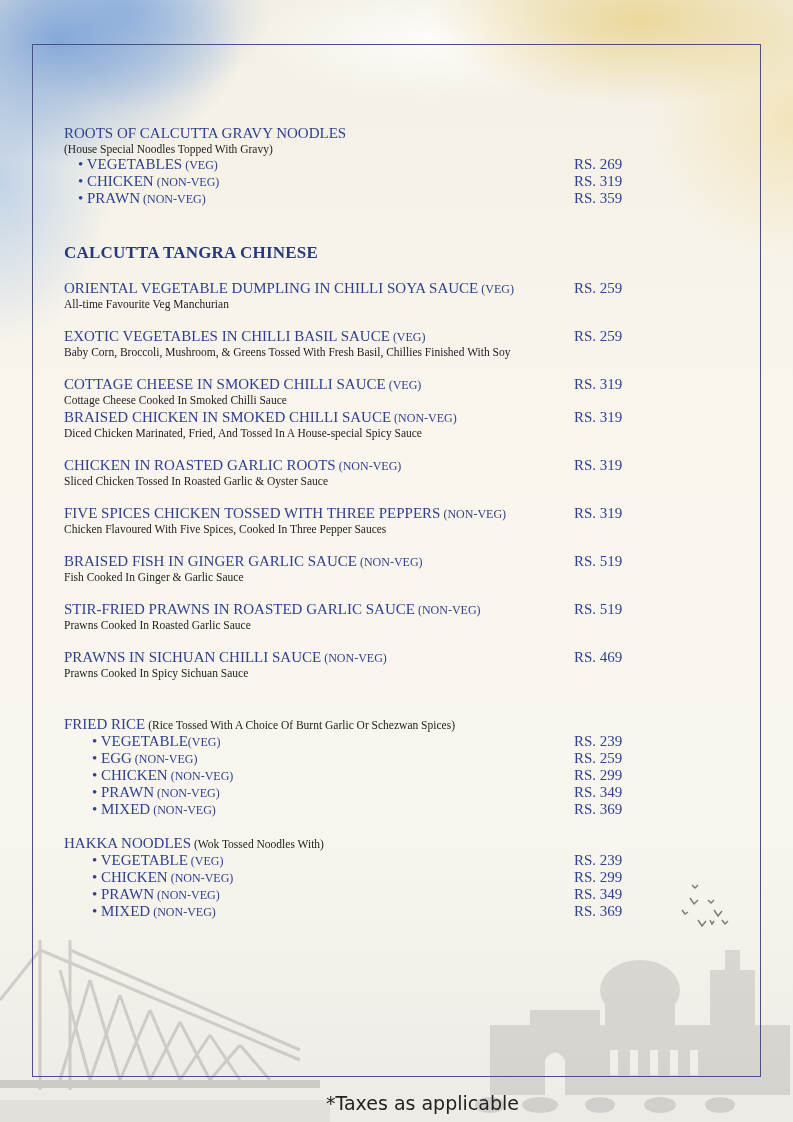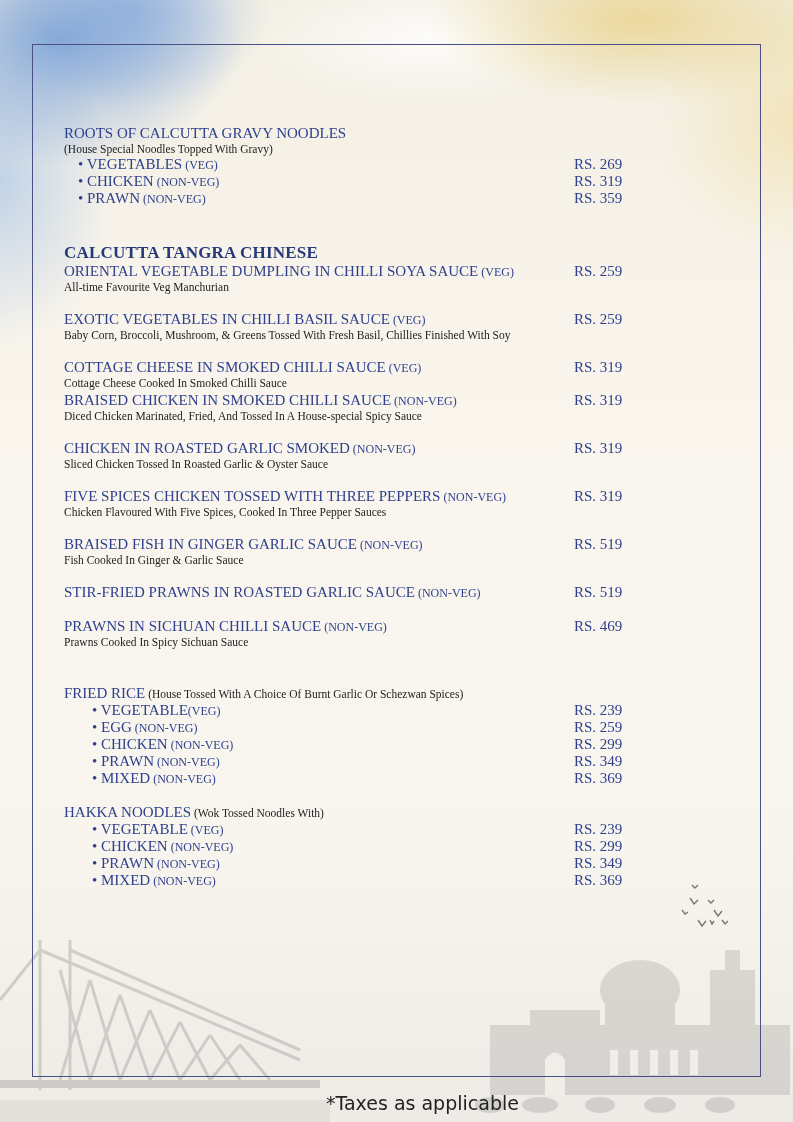--- a/index.html
+++ b/index.html
@@ -116,61 +116,62 @@
     </div>
     <div class="row sub">
       <span>• PRAWN</span><span class="tag"> (NON-VEG)</span>
       <span class="price">RS. 359</span>
     </div>
   </div>
 
   <div style="margin-top:36px;">
     <div class="heading">CALCUTTA TANGRA CHINESE</div>
 
-    <div style="">
+    <div style="margin-top:17px;">
       <div class="row"><span>ORIENTAL VEGETABLE DUMPLING IN CHILLI SOYA SAUCE</span><span class="tag"> (VEG)</span><span class="price">RS. 259</span></div>
       <div class="desc">All-time Favourite Veg Manchurian</div>
     </div>
     <div style="margin-top:17px;">
       <div class="row"><span>EXOTIC VEGETABLES IN CHILLI BASIL SAUCE</span><span class="tag"> (VEG)</span><span class="price">RS. 259</span></div>
       <div class="desc">Baby Corn, Broccoli, Mushroom, &amp; Greens Tossed With Fresh Basil, Chillies Finished With Soy</div>
     </div>
     <div style="margin-top:17px;">
       <div class="row"><span>COTTAGE CHEESE IN SMOKED CHILLI SAUCE</span><span class="tag"> (VEG)</span><span class="price">RS. 319</span></div>
       <div class="desc">Cottage Cheese Cooked In Smoked Chilli Sauce</div>
     </div>
     <div style="margin-top:2px;">
       <div class="row"><span>BRAISED CHICKEN IN SMOKED CHILLI SAUCE</span><span class="tag"> (NON-VEG)</span><span class="price">RS. 319</span></div>
       <div class="desc">Diced Chicken Marinated, Fried, And Tossed In A House-special Spicy Sauce</div>
     </div>
     <div style="margin-top:17px;">
-      <div class="row"><span>CHICKEN IN ROASTED GARLIC SMOKED</span><span class="tag"> (NON-VEG)</span><span class="price">RS. 319</span></div>
+      <div class="row"><span>CHICKEN IN ROASTED GARLIC ROOTS</span><span class="tag"> (NON-VEG)</span><span class="price">RS. 319</span></div>
       <div class="desc">Sliced Chicken Tossed In Roasted Garlic &amp; Oyster Sauce</div>
     </div>
     <div style="margin-top:17px;">
       <div class="row"><span>FIVE SPICES CHICKEN TOSSED WITH THREE PEPPERS</span><span class="tag"> (NON-VEG)</span><span class="price">RS. 319</span></div>
       <div class="desc">Chicken Flavoured With Five Spices, Cooked In Three Pepper Sauces</div>
     </div>
     <div style="margin-top:17px;">
       <div class="row"><span>BRAISED FISH IN GINGER GARLIC SAUCE</span><span class="tag"> (NON-VEG)</span><span class="price">RS. 519</span></div>
       <div class="desc">Fish Cooked In Ginger &amp; Garlic Sauce</div>
     </div>
     <div style="margin-top:17px;">
       <div class="row"><span>STIR-FRIED PRAWNS IN ROASTED GARLIC SAUCE</span><span class="tag"> (NON-VEG)</span><span class="price">RS. 519</span></div>
+      <div class="desc">Prawns Cooked In Roasted Garlic Sauce</div>
     </div>
     <div style="margin-top:17px;">
       <div class="row"><span>PRAWNS IN SICHUAN CHILLI SAUCE</span><span class="tag"> (NON-VEG)</span><span class="price">RS. 469</span></div>
       <div class="desc">Prawns Cooked In Spicy Sichuan Sauce</div>
     </div>
   </div>
 
   <div style="margin-top:36px;">
 
     <div style="margin-top:17px;">
-      <div class="row"><span>FRIED RICE</span><span class="paren"> (House Tossed With A Choice Of Burnt Garlic Or Schezwan Spices)</span></div>
+      <div class="row"><span>FRIED RICE</span><span class="paren"> (Rice Tossed With A Choice Of Burnt Garlic Or Schezwan Spices)</span></div>
       <div class="row sub2"><span>• VEGETABLE</span><span class="tag">(VEG)</span><span class="price">RS. 239</span></div>
       <div class="row sub2"><span>• EGG</span><span class="tag"> (NON-VEG)</span><span class="price">RS. 259</span></div>
       <div class="row sub2"><span>• CHICKEN</span><span class="tag"> (NON-VEG)</span><span class="price">RS. 299</span></div>
       <div class="row sub2"><span>• PRAWN</span><span class="tag"> (NON-VEG)</span><span class="price">RS. 349</span></div>
       <div class="row sub2"><span>• MIXED</span><span class="tag"> (NON-VEG)</span><span class="price">RS. 369</span></div>
     </div>
 
     <div style="margin-top:17px;">
       <div class="row"><span>HAKKA NOODLES</span><span class="paren"> (Wok Tossed Noodles With)</span></div>
       <div class="row sub2"><span>• VEGETABLE</span><span class="tag"> (VEG)</span><span class="price">RS. 239</span></div>

